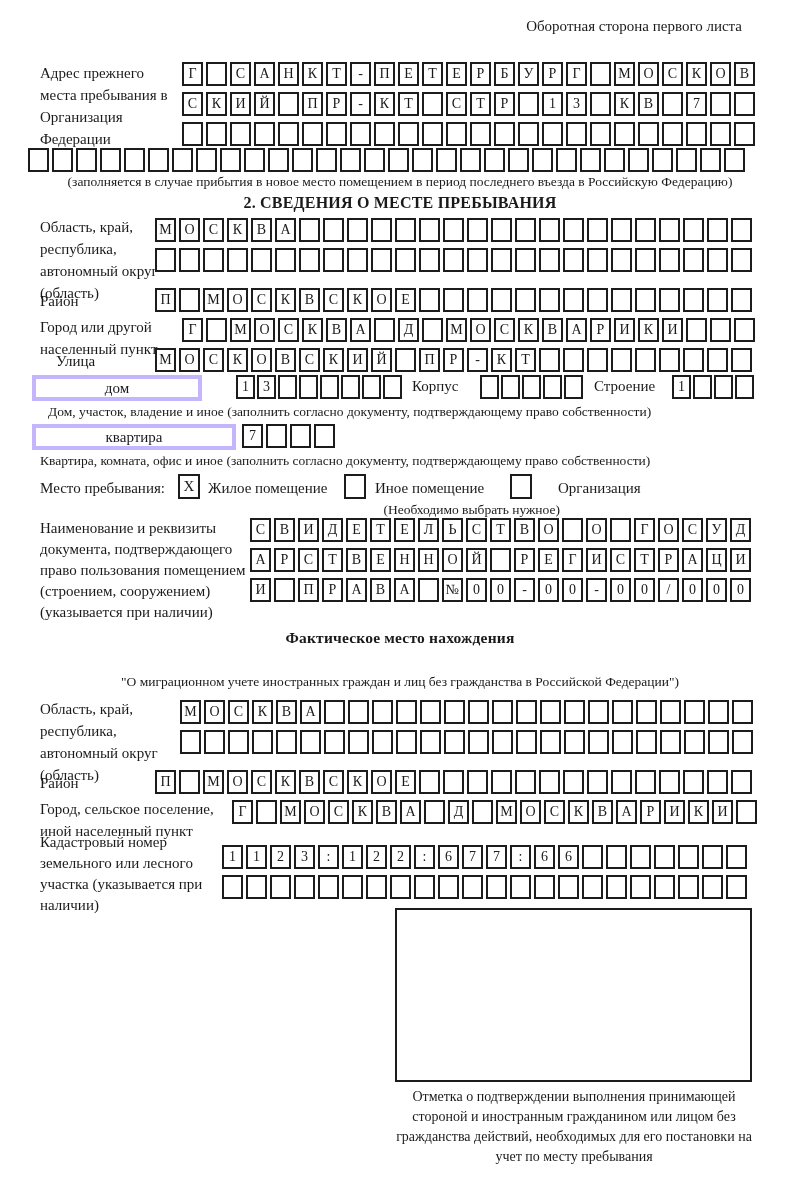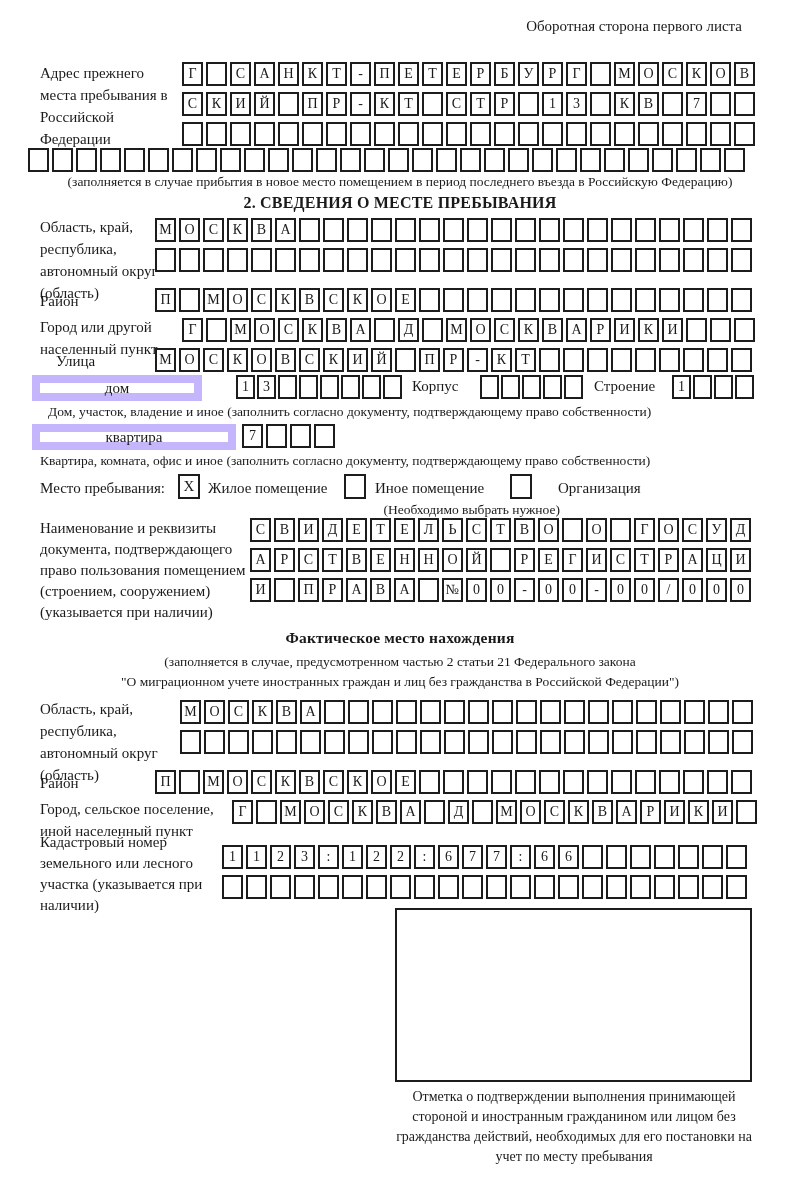--- a/index.html
+++ b/index.html
@@ -16,37 +16,37 @@
   .title{font-weight:bold;font-size:16px;letter-spacing:.2px;}
   .cellrow{position:absolute;display:flex;gap:3px;}
   .cell{
     width:21px;height:24px;box-sizing:border-box;border:2px solid #1c1c1c;
     font-size:14px;line-height:20px;text-align:center;flex:0 0 auto;
     background:#fff;
   }
   .cellrow.sm{gap:2px;}
   .cellrow.sm .cell{width:19px;}
   .widebox{
-    position:absolute;box-sizing:border-box;border:8px solid #c4b5fd;height:26px;
+    position:absolute;box-sizing:border-box;border:4px solid #c4b5fd;height:26px;
     display:flex;align-items:center;justify-content:center;font-size:15px;background:#fff;
   }
   .chk{
     position:absolute;width:22px;height:25px;box-sizing:border-box;border:2px solid #1c1c1c;
     font-size:15px;line-height:21px;text-align:center;background:#fff;
   }
   .bigbox{position:absolute;box-sizing:border-box;border:2px solid #1c1c1c;background:#fff;}
 </style>
 </head>
 <body>
 
 <div class="page">
 
   <div class="abs" style="top:18px;right:58px;font-size:15px;">Оборотная сторона первого листа</div>
 
-  <div class="abs lbl" style="left:40px;top:62px;width:140px;">Адрес прежнего места пребывания в Российской Федерации</div>
+  <div class="abs lbl" style="left:40px;top:62px;width:140px;">Адрес прежнего места пребывания в Организация Федерации</div>
   <div class="cellrow" style="left:182px;top:62px;">
       <span class="cell">Г</span>
       <span class="cell"></span>
       <span class="cell">С</span>
       <span class="cell">А</span>
       <span class="cell">Н</span>
       <span class="cell">К</span>
       <span class="cell">Т</span>
       <span class="cell">-</span>
       <span class="cell">П</span>
@@ -407,21 +407,20 @@
       <span class="cell">-</span>
       <span class="cell">0</span>
       <span class="cell">0</span>
       <span class="cell">/</span>
       <span class="cell">0</span>
       <span class="cell">0</span>
       <span class="cell">0</span>
     </div>
 
   <div class="h-center title" style="top:629px;font-size:15.5px;">Фактическое место нахождения</div>
-  <div class="h-center cap" style="top:654px;">(заполняется в случае, предусмотренном частью 2 статьи 21 Федерального закона</div>
   <div class="h-center cap" style="top:674px;">"О миграционном учете иностранных граждан и лиц без гражданства в Российской Федерации")</div>
 
   <div class="abs lbl" style="left:40px;top:698px;width:138px;">Область, край, республика, автономный округ (область)</div>
   <div class="cellrow" style="left:180px;top:700px;">
       <span class="cell">М</span>
       <span class="cell">О</span>
       <span class="cell">С</span>
       <span class="cell">К</span>
       <span class="cell">В</span>
       <span class="cell">А</span>

